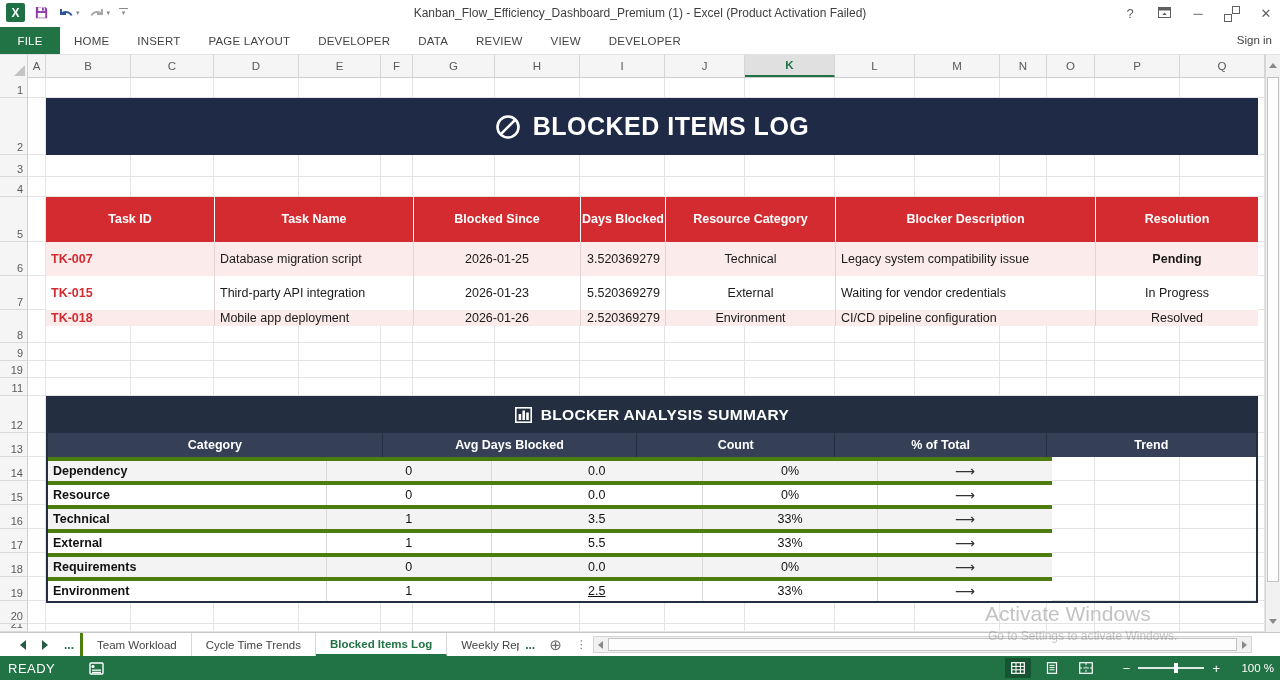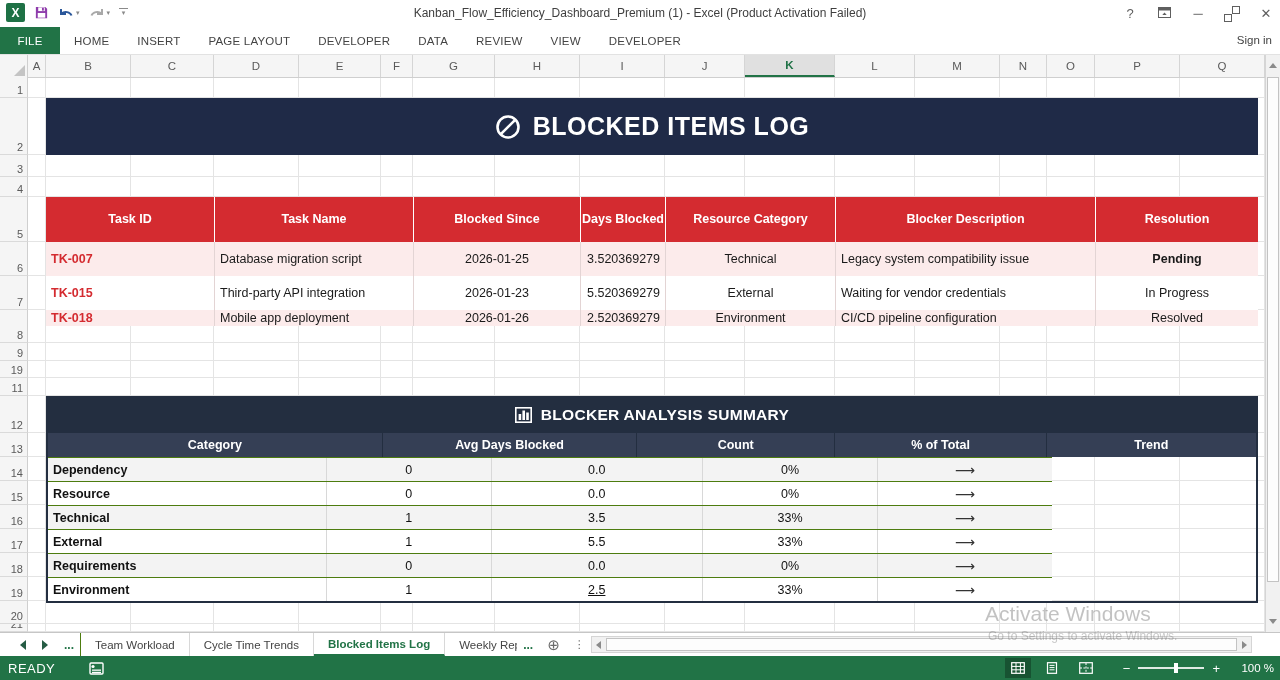--- a/index.html
+++ b/index.html
@@ -55,21 +55,21 @@
   .btd.ac { justify-content:center; }
   .btd.ar { justify-content:flex-end; padding-right:5px; }
   .taskid { color:#d42b30; font-weight:bold; }
 
   
   .sbanner { left:46px; top:318px; width:1212px; height:37px; background:#232e40; color:#fff; display:flex; align-items:center; justify-content:center; gap:9px; font-size:15.5px; font-weight:bold; letter-spacing:.3px; }
   .swrap { left:46px; top:355px; width:1212px; border:2px solid #232e40; border-top:none; }
   .strheader { display:flex; width:1208px; height:24px; background:#353f55; }
   .sth { color:#fff; font-weight:bold; font-size:12.5px; display:flex; align-items:center; justify-content:center; border-left:1px solid #232e40; }
   .sth:first-child { border-left:none; }
-  .str { display:flex; width:1004px; height:24px; border-top:1px solid #4d7c0f; }
+  .str { display:flex; width:1004px; height:24px; border-top:4px solid #4d7c0f; }
   .str:first-child { border-top:none; }
   .std { font-size:12.5px; color:#111; display:flex; align-items:center; justify-content:center; border-left:1px solid #d8d8d8; }
   .std:first-child { border-left:none; justify-content:flex-start; padding-left:5px; font-weight:bold; }
   .trend-arrow { font-size:14px; color:#333; }
 
   
   .wm1 { position:absolute; left:985px; top:524px; z-index:5; font-size:21px; color:rgba(110,110,110,.42); }
   .wm2 { position:absolute; left:988px; top:629px; z-index:9; font-size:12px; color:rgba(110,110,110,.38); }
 
   
@@ -79,21 +79,21 @@
   .tri-down { width:0; height:0; border-left:4px solid transparent; border-right:4px solid transparent; border-top:5px solid #8a8a8a; }
   .vthumb { position:absolute; left:1px; top:22px; width:12px; height:505px; background:#fdfdfd; border:1px solid #c3c3c3; }
 
   
   .tabbar { position:absolute; top:632px; left:0; width:1280px; height:24px; background:#fff; border-top:1px solid #c6c6c6; display:flex; align-items:stretch; z-index:8; }
   .navarrows { display:flex; align-items:center; gap:16px; padding:0 10px 0 20px; }
   .tri-l { width:0; height:0; border-top:5px solid transparent; border-bottom:5px solid transparent; border-right:6px solid #265c44; }
   .tri-r { width:0; height:0; border-top:5px solid transparent; border-bottom:5px solid transparent; border-left:6px solid #265c44; }
   .ellip { color:#217346; font-weight:bold; font-size:12px; display:flex; align-items:center; padding:0 6px; }
   .sheettab { display:flex; align-items:center; padding:0 14px; font-size:11.5px; color:#444; border-right:1px solid #d8d8d8; white-space:nowrap; }
-  .sheettab.first { border-left:1px solid #4d7c0f; }
+  .sheettab.first { border-left:3px solid #4d7c0f; }
   .sheettab.active { color:#217346; font-weight:bold; border-bottom:2px solid #217346; background:#fff; }
   .sheettab.clip { max-width:72px; overflow:hidden; border-right:none; }
   .plus-circle { display:flex; align-items:center; padding:0 8px; color:#6a6a6a; font-size:15px; }
   .vdots { display:flex; align-items:center; color:#6a6a6a; font-size:11px; padding:0 6px; letter-spacing:0; }
   .hscroll { position:relative; margin-top:3px; height:17px; flex:1; background:#f1f1f1; border:1px solid #d5d5d5; display:flex; align-items:center; margin-right:28px; }
   .harrow { width:14px; height:15px; display:flex; align-items:center; justify-content:center; }
   .htri-l { width:0; height:0; border-top:4px solid transparent; border-bottom:4px solid transparent; border-right:5px solid #8a8a8a; }
   .htri-r { width:0; height:0; border-top:4px solid transparent; border-bottom:4px solid transparent; border-left:5px solid #8a8a8a; }
   .hthumb { height:13px; flex:1; background:#fdfdfd; border:1px solid #c3c3c3; }
 

